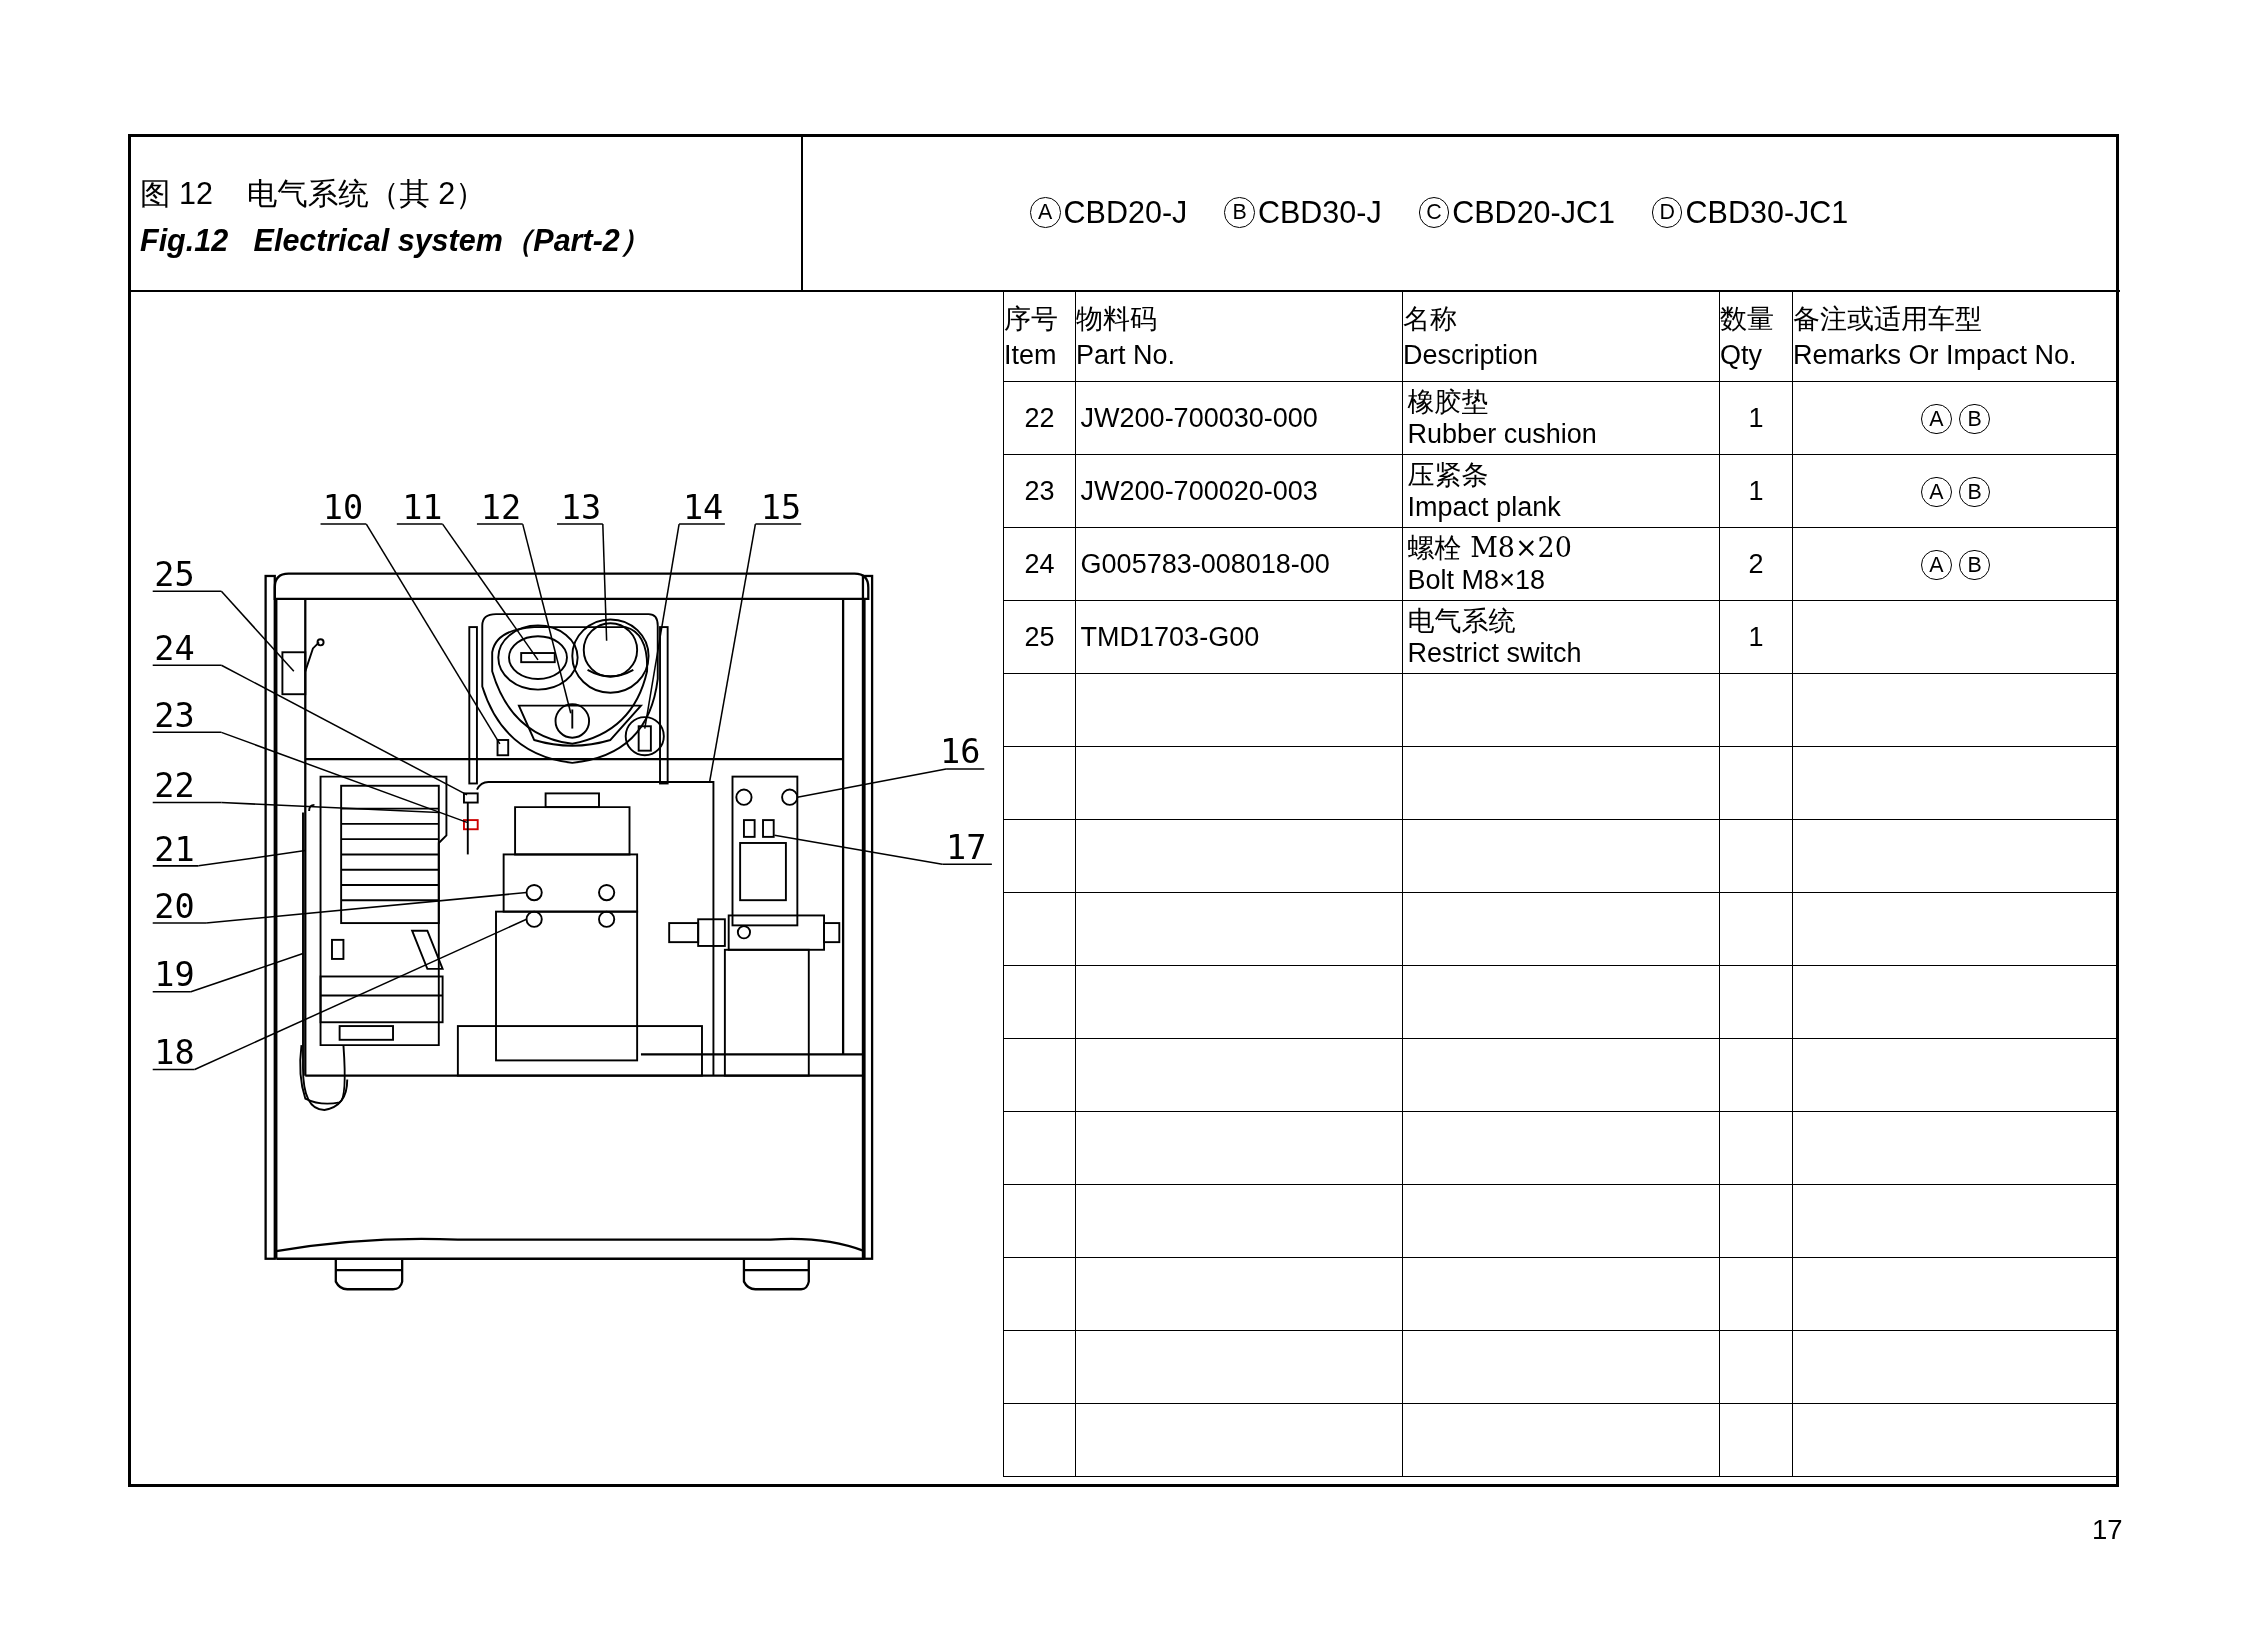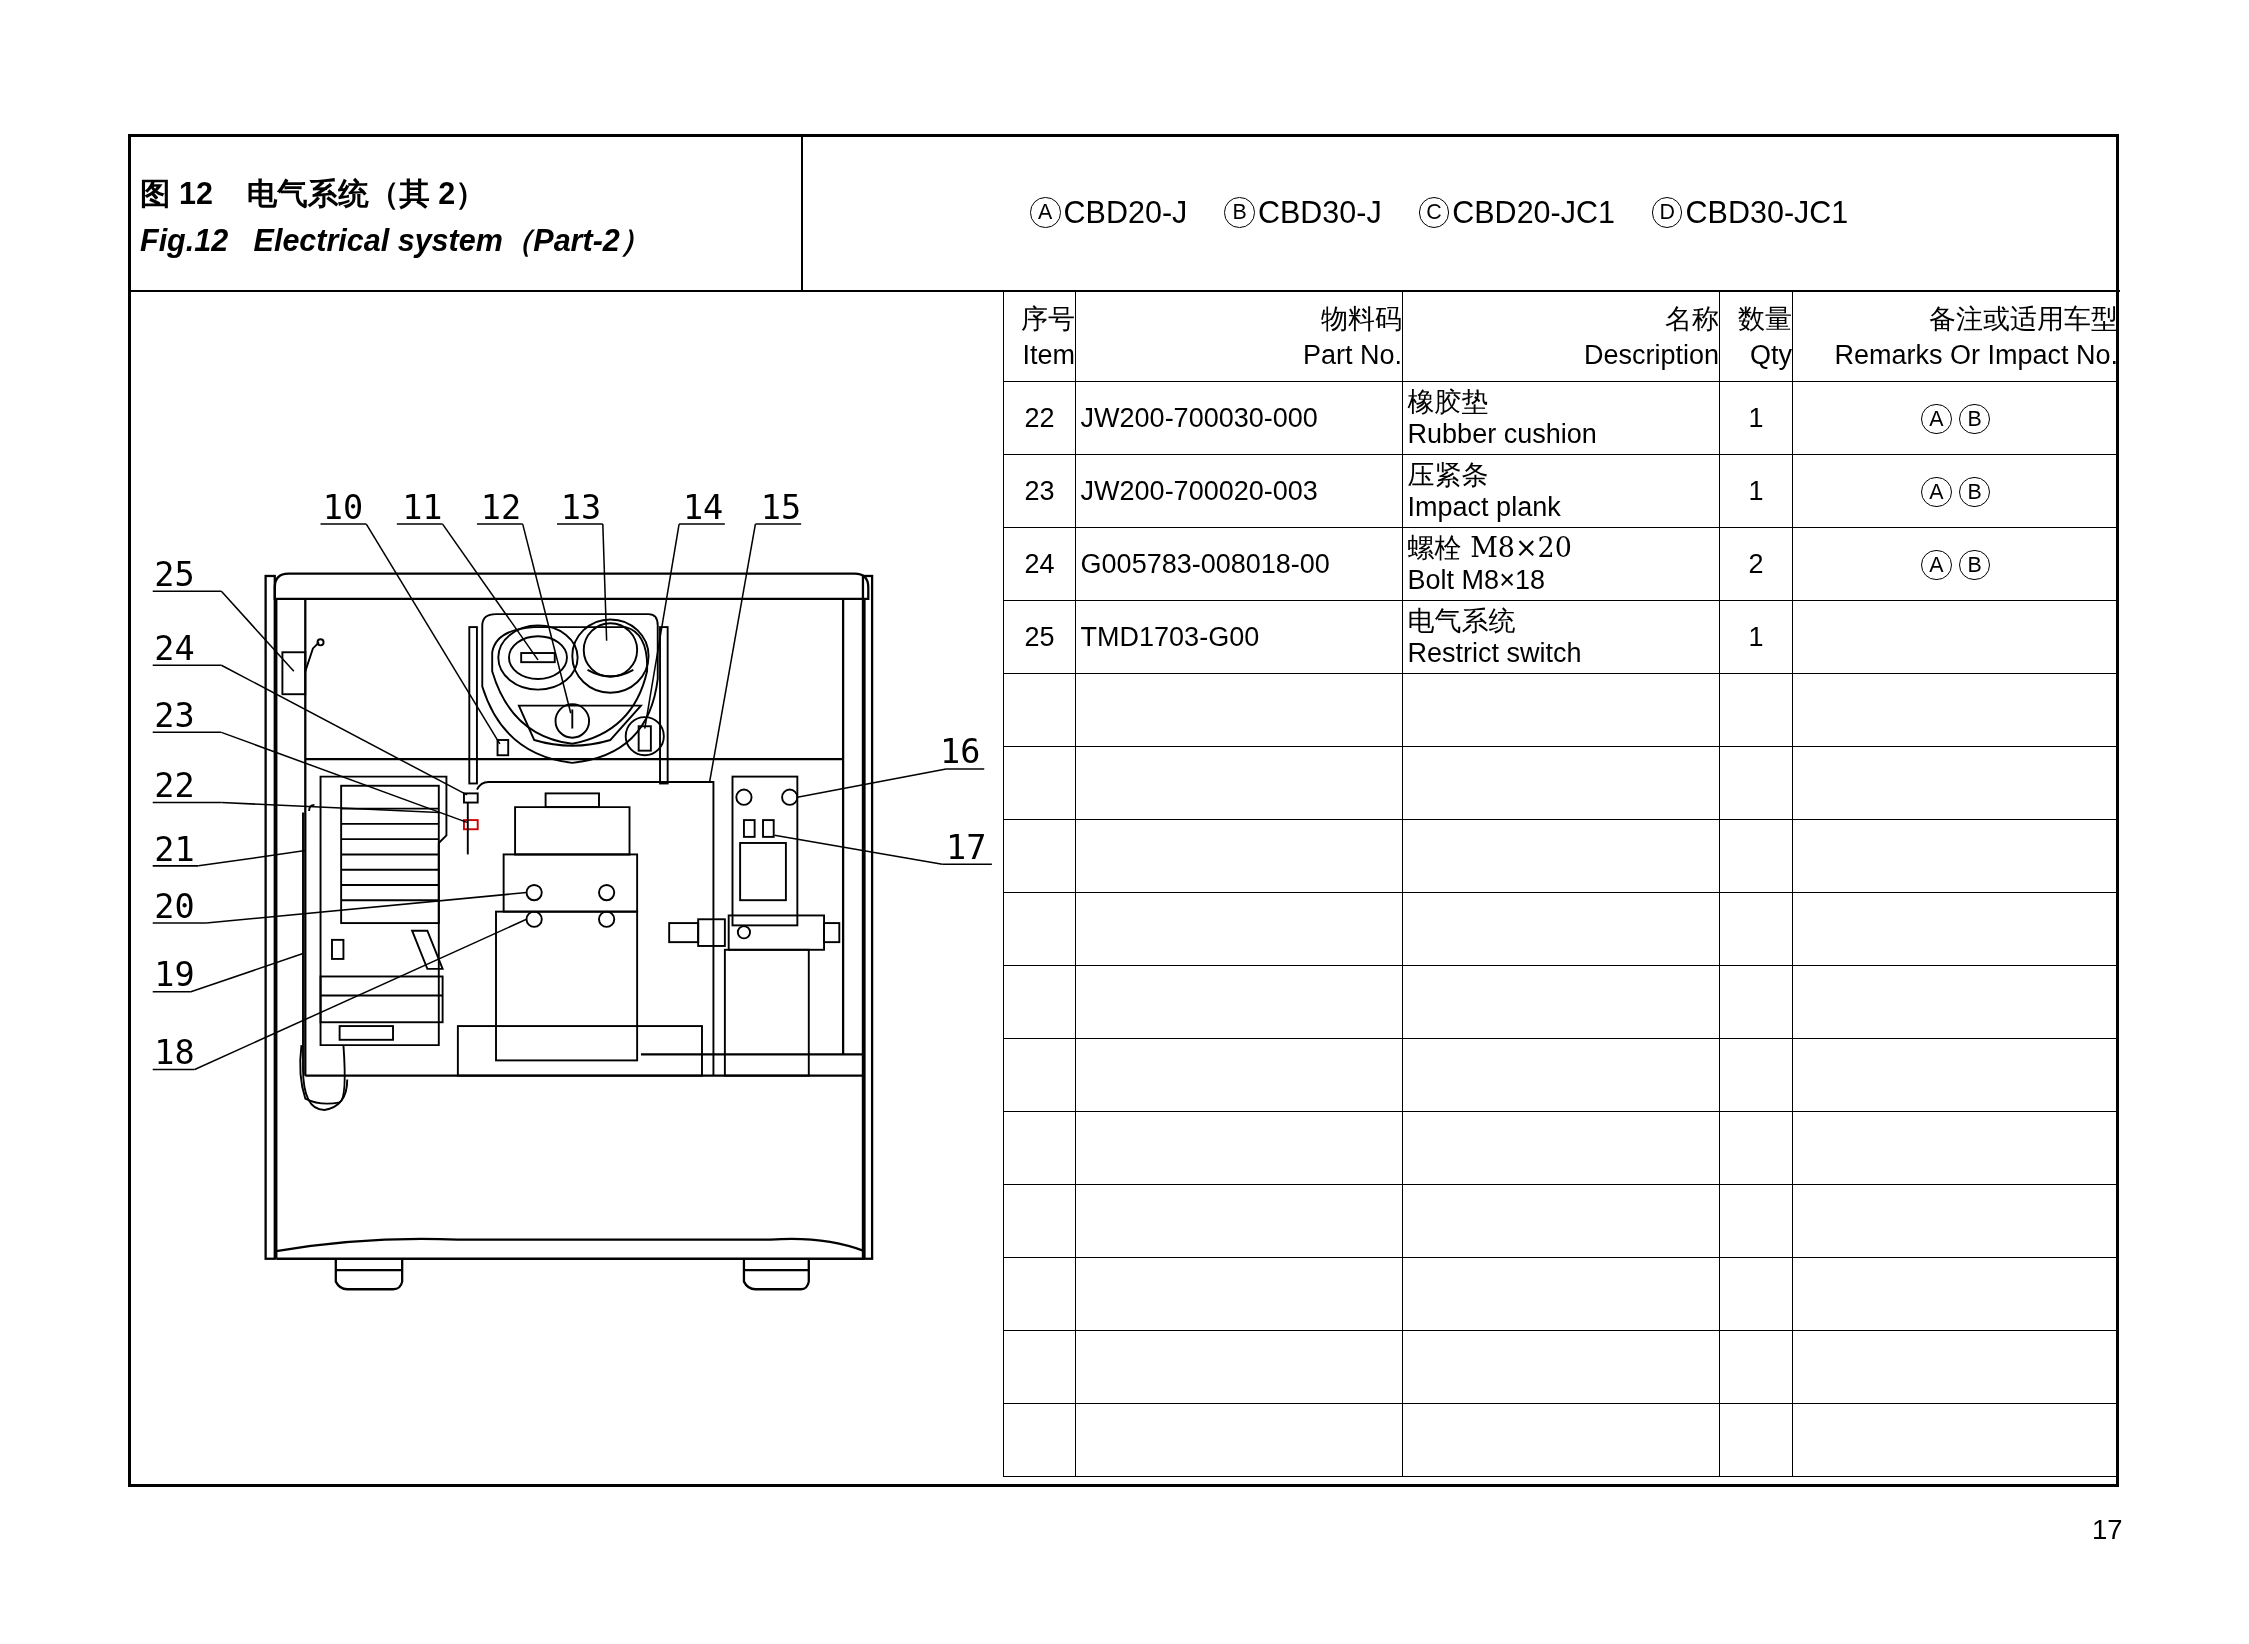--- a/index.html
+++ b/index.html
@@ -1,27 +1,27 @@
 <!DOCTYPE html>
 <html style="font-size:12.2px"><head>
 <meta charset="utf-8">
 <style>
   html,body{margin:0;padding:0;background:#fff;}
   body{width:2250px;height:1644px;position:relative;overflow:hidden;font-family:"Liberation Sans","DejaVu Sans",sans-serif;color:#000;}
   .frame{position:absolute;left:128px;top:134px;width:1985px;height:1347px;border:3.8px solid #000;}
-  .title-cn{position:absolute;left:140px;top:174px;font-size:30.5px;font-weight:bold;white-space:pre;text-align:right;}
+  .title-cn{position:absolute;left:140px;top:174px;font-size:30.5px;font-weight:normal;white-space:pre;text-align:right;}
   .title-en{position:absolute;left:140px;top:221px;font-size:30.5px;font-weight:bold;white-space:pre;font-style:italic;}
   .vdiv{position:absolute;left:801px;top:136px;width:1.5px;height:155px;background:#000;}
   .hdiv{position:absolute;left:130px;top:290px;width:1990px;height:2.3px;background:#000;}
   .models{position:absolute;left:1030px;top:195px;display:flex;gap:37px;font-size:30.5px;}
   .model{display:flex;align-items:center;gap:3.1px;}
   .circ{display:inline-flex;align-items:center;justify-content:center;width:30.5px;height:30.5px;border:1.9px solid #000;border-radius:50%;font-size:21.4px;line-height:1;box-sizing:border-box;}
   table.parts{position:absolute;left:1003px;top:291px;border-collapse:collapse;table-layout:fixed;}
   table.parts td, table.parts th{border:1.5px solid #000;padding:0;font-size:27px;font-weight:normal;vertical-align:middle;}
-  table.parts th{height:89px;text-align:right;line-height:37px;margin-top:8px;}
+  table.parts th{height:89px;text-align:left;line-height:37px;margin-top:8px;}
   table.parts td{height:72px;}
   .c-item{text-align:center;}
   .c-part{padding-left:4.6px !important;}
   .c-desc{padding-left:4.6px !important;line-height:32px;margin-left:16px;}
   .c-qty{text-align:center;}
   .c-rem{text-align:center;}
   .rem-wrap{display:inline-flex;gap:7.6px;}
   .cn{font-family:"DejaVu Serif",serif;}
   .page-num{position:absolute;left:2092px;top:1514px;font-size:27.5px;}
   svg.diagram{position:absolute;left:0;top:0;}

